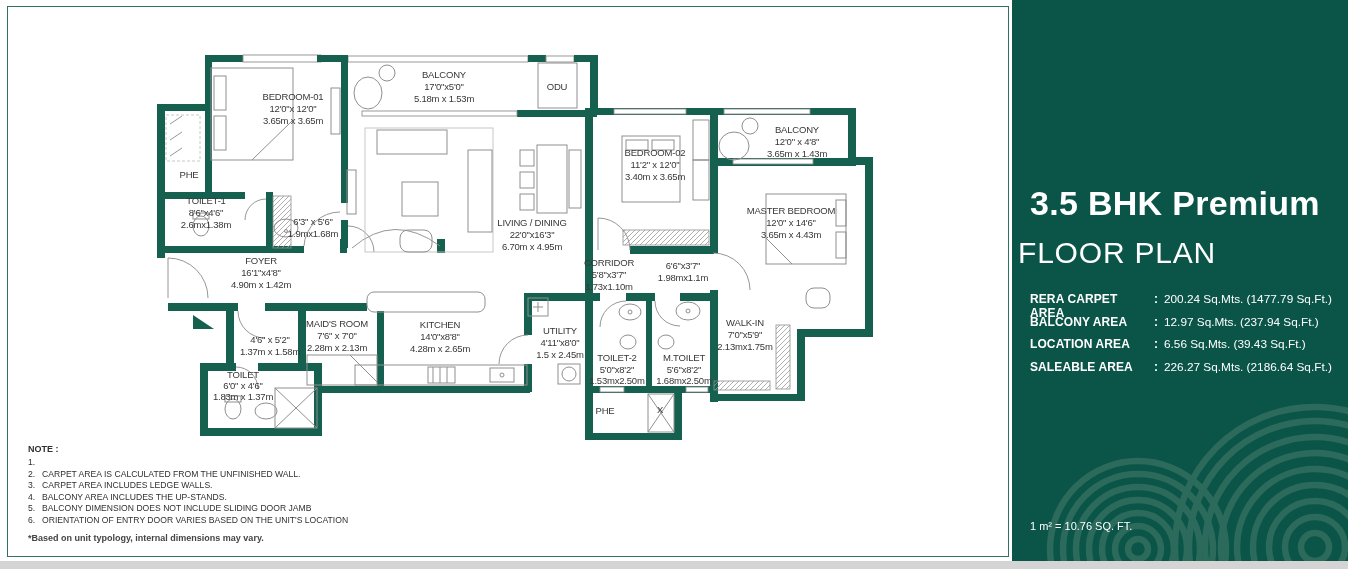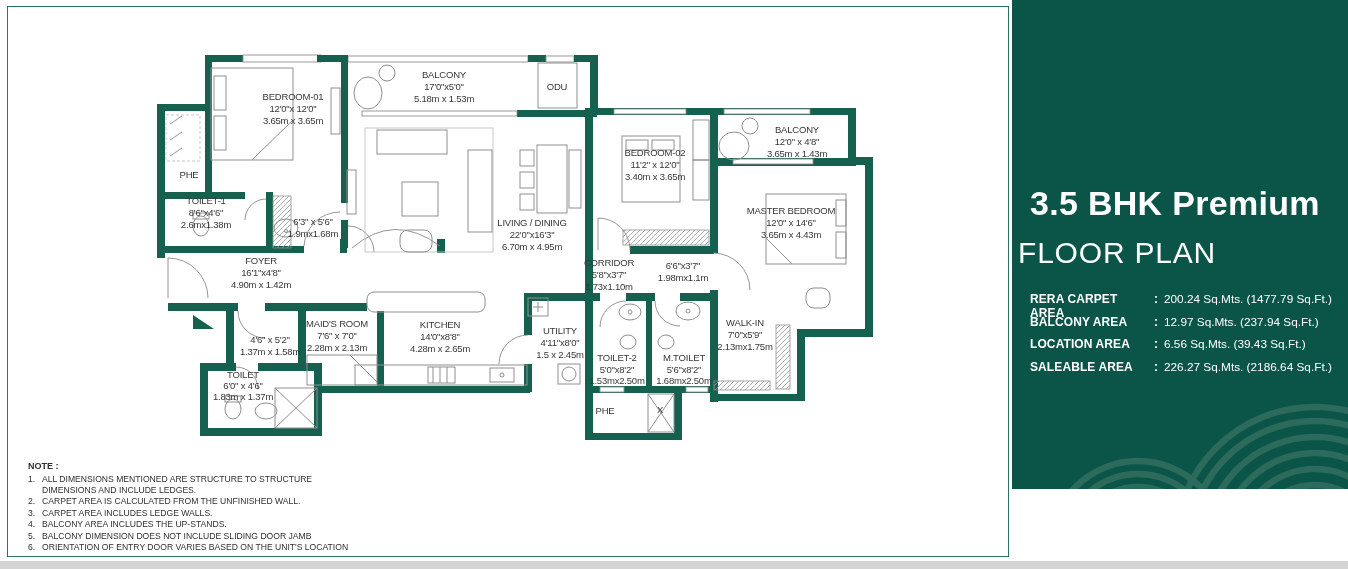--- a/index.html
+++ b/index.html
@@ -13,28 +13,28 @@
   svg.plan{position:absolute;left:0;top:0;}
   svg.plan text{font:9.5px "Liberation Sans",sans-serif;fill:#373737;text-anchor:middle;letter-spacing:-0.2px;}
   .wall{fill:#15604f;}
   .win{fill:#ffffff;stroke:#8e8e8e;stroke-width:0.9;}
   .furn{fill:none;stroke:#8f8f8f;stroke-width:1;}
   .furnlight{fill:none;stroke:#c2c2c2;stroke-width:0.9;}
   .arc{fill:none;stroke:#8a8a8a;stroke-width:0.9;}
   .hatch{fill:url(#hp);stroke:#909090;stroke-width:0.8;}
   .tri{fill:#15604f;}
   
-  .notes{position:absolute;left:28px;top:444px;width:330px;color:#2f2f2f;margin-top:17px;}
+  .notes{position:absolute;left:28px;top:444px;width:330px;color:#2f2f2f;}
   .notes .nh{font-size:9px;font-weight:700;margin-bottom:3px;}
   .note-item{font-size:8.6px;line-height:10.5px;display:flex;margin-bottom:1px;}
   .note-item .nn{width:14px;flex:none;}
   .note-item .l2{display:block;}
   .notes .fn{font-size:9px;font-weight:600;color:#444;margin-top:8px;}
   
-  .panel{position:absolute;left:1012px;top:0;width:336px;height:489px;background:#0a5448;overflow:hidden;color:#fff;}
+  .panel{position:absolute;left:1012px;top:0;width:336px;height:561px;background:#0a5448;overflow:hidden;color:#fff;}
   .ripples{position:absolute;left:0;top:0;pointer-events:none;}
   .panel h1{position:absolute;left:18px;top:184px;margin:0;font-size:34px;font-weight:700;letter-spacing:0.3px;white-space:nowrap;}
   .panel h2{position:absolute;left:6px;top:236px;margin:0;font-size:30px;font-weight:400;letter-spacing:0.8px;white-space:nowrap;}
   .areas{position:absolute;left:18px;top:292px;width:312px;}
   .area-row{display:flex;align-items:baseline;height:22.5px;}
   .area-row .al{width:124px;flex:none;font-size:12px;font-weight:700;letter-spacing:0.1px;}
   .area-row .ac{width:10px;flex:none;font-size:12px;font-weight:700;}
   .area-row .av{font-size:11.8px;font-weight:400;white-space:nowrap;}
   .conv{position:absolute;left:18px;top:520px;font-size:11px;}
   
@@ -324,21 +324,20 @@
       <g>
         <text x="660" y="413">X</text>
       </g>
     </g>
   </svg>
 
   <div class="notes">
     <div class="nh">NOTE :</div>
     <div class="note-item">
       <span class="nn">1.</span>
-      <span class="ntext"><span>ALL DIMENSIONS MENTIONED ARE STRUCTURE TO STRUCTURE</span><span class="l2">DIMENSIONS AND INCLUDE LEDGES.</span></span>
     </div>
     <div class="note-item">
       <span class="nn">2.</span>
       <span class="ntext"><span>CARPET AREA IS CALCULATED FROM THE UNFINISHED WALL.</span></span>
     </div>
     <div class="note-item">
       <span class="nn">3.</span>
       <span class="ntext"><span>CARPET AREA INCLUDES LEDGE WALLS.</span></span>
     </div>
     <div class="note-item">
@@ -346,20 +345,21 @@
       <span class="ntext"><span>BALCONY AREA INCLUDES THE UP-STANDS.</span></span>
     </div>
     <div class="note-item">
       <span class="nn">5.</span>
       <span class="ntext"><span>BALCONY DIMENSION DOES NOT INCLUDE SLIDING DOOR JAMB</span></span>
     </div>
     <div class="note-item">
       <span class="nn">6.</span>
       <span class="ntext"><span>ORIENTATION OF ENTRY DOOR VARIES BASED ON THE UNIT'S LOCATION</span></span>
     </div>
+    <div class="fn">*Based on unit typology, internal dimensions may vary.</div>
   </div>
 </div>
 
 <aside class="panel">
   <svg class="ripples" width="336" height="561" viewBox="0 0 336 561">
     <g stroke="#4e8070" stroke-width="6.5" fill="none" opacity="0.5">
       <circle cx="126" cy="549" r="10"></circle>
       <circle cx="126" cy="549" r="23"></circle>
       <circle cx="126" cy="549" r="36"></circle>
       <circle cx="126" cy="549" r="49"></circle>

